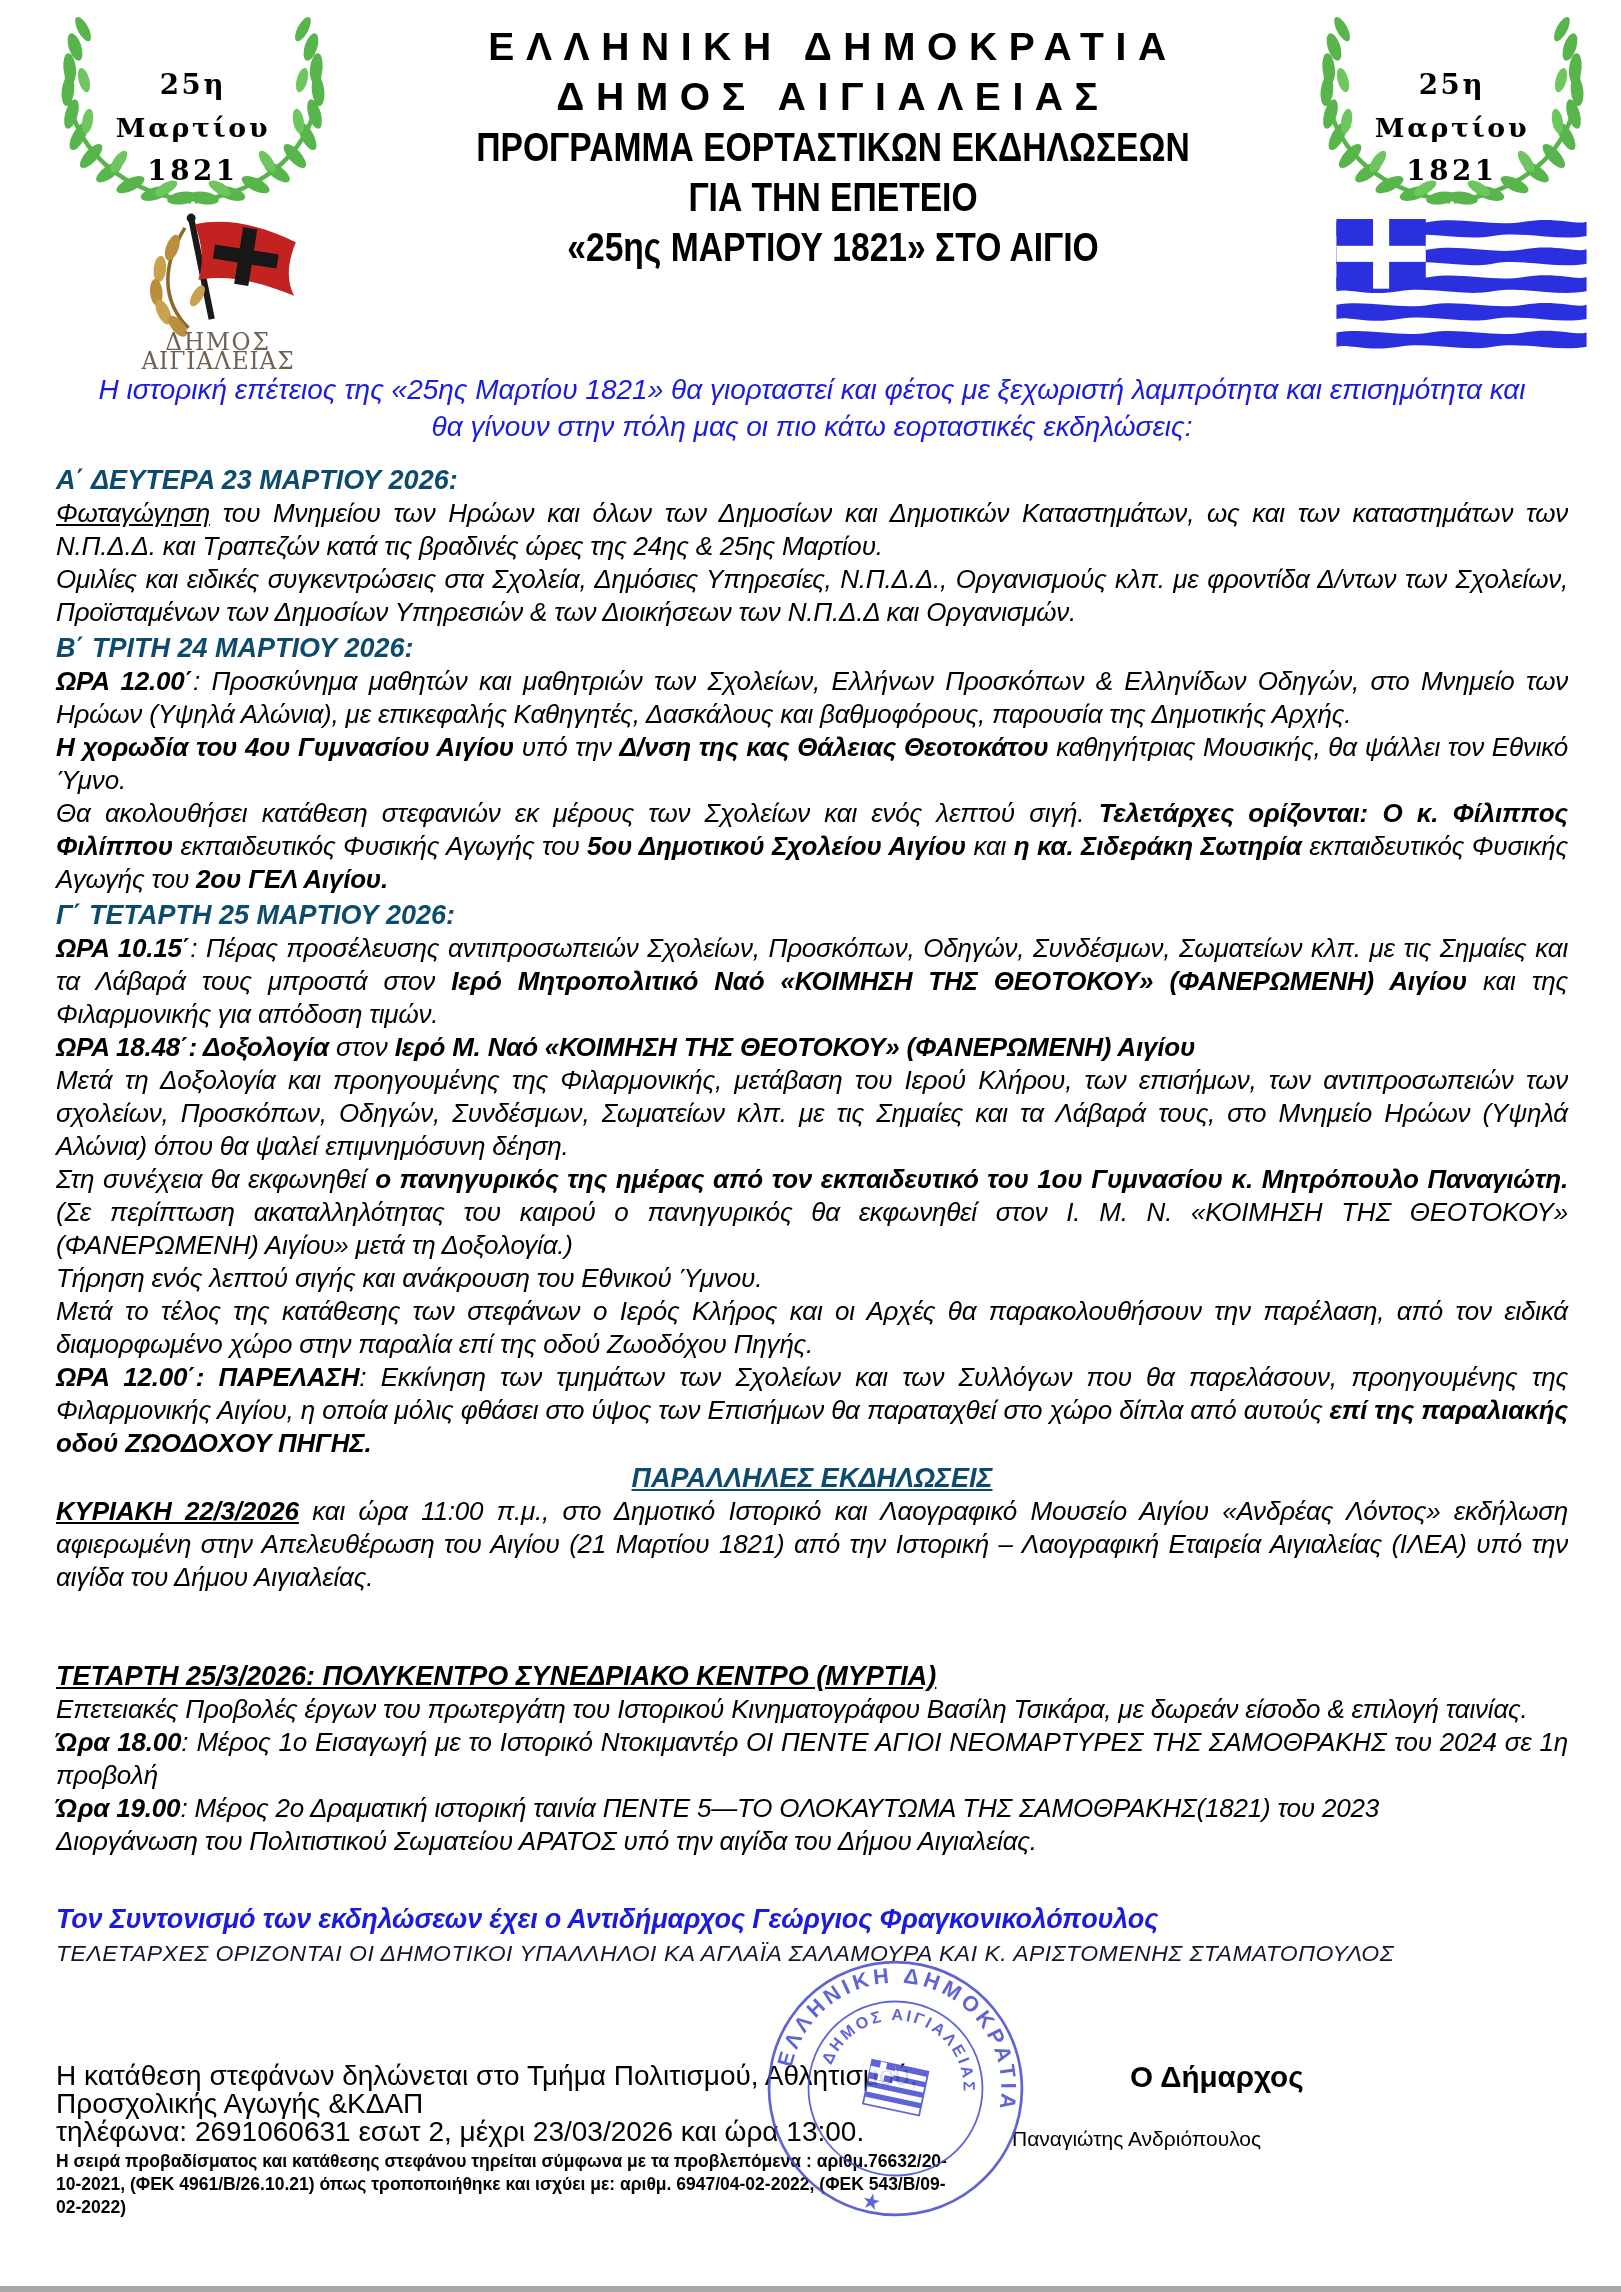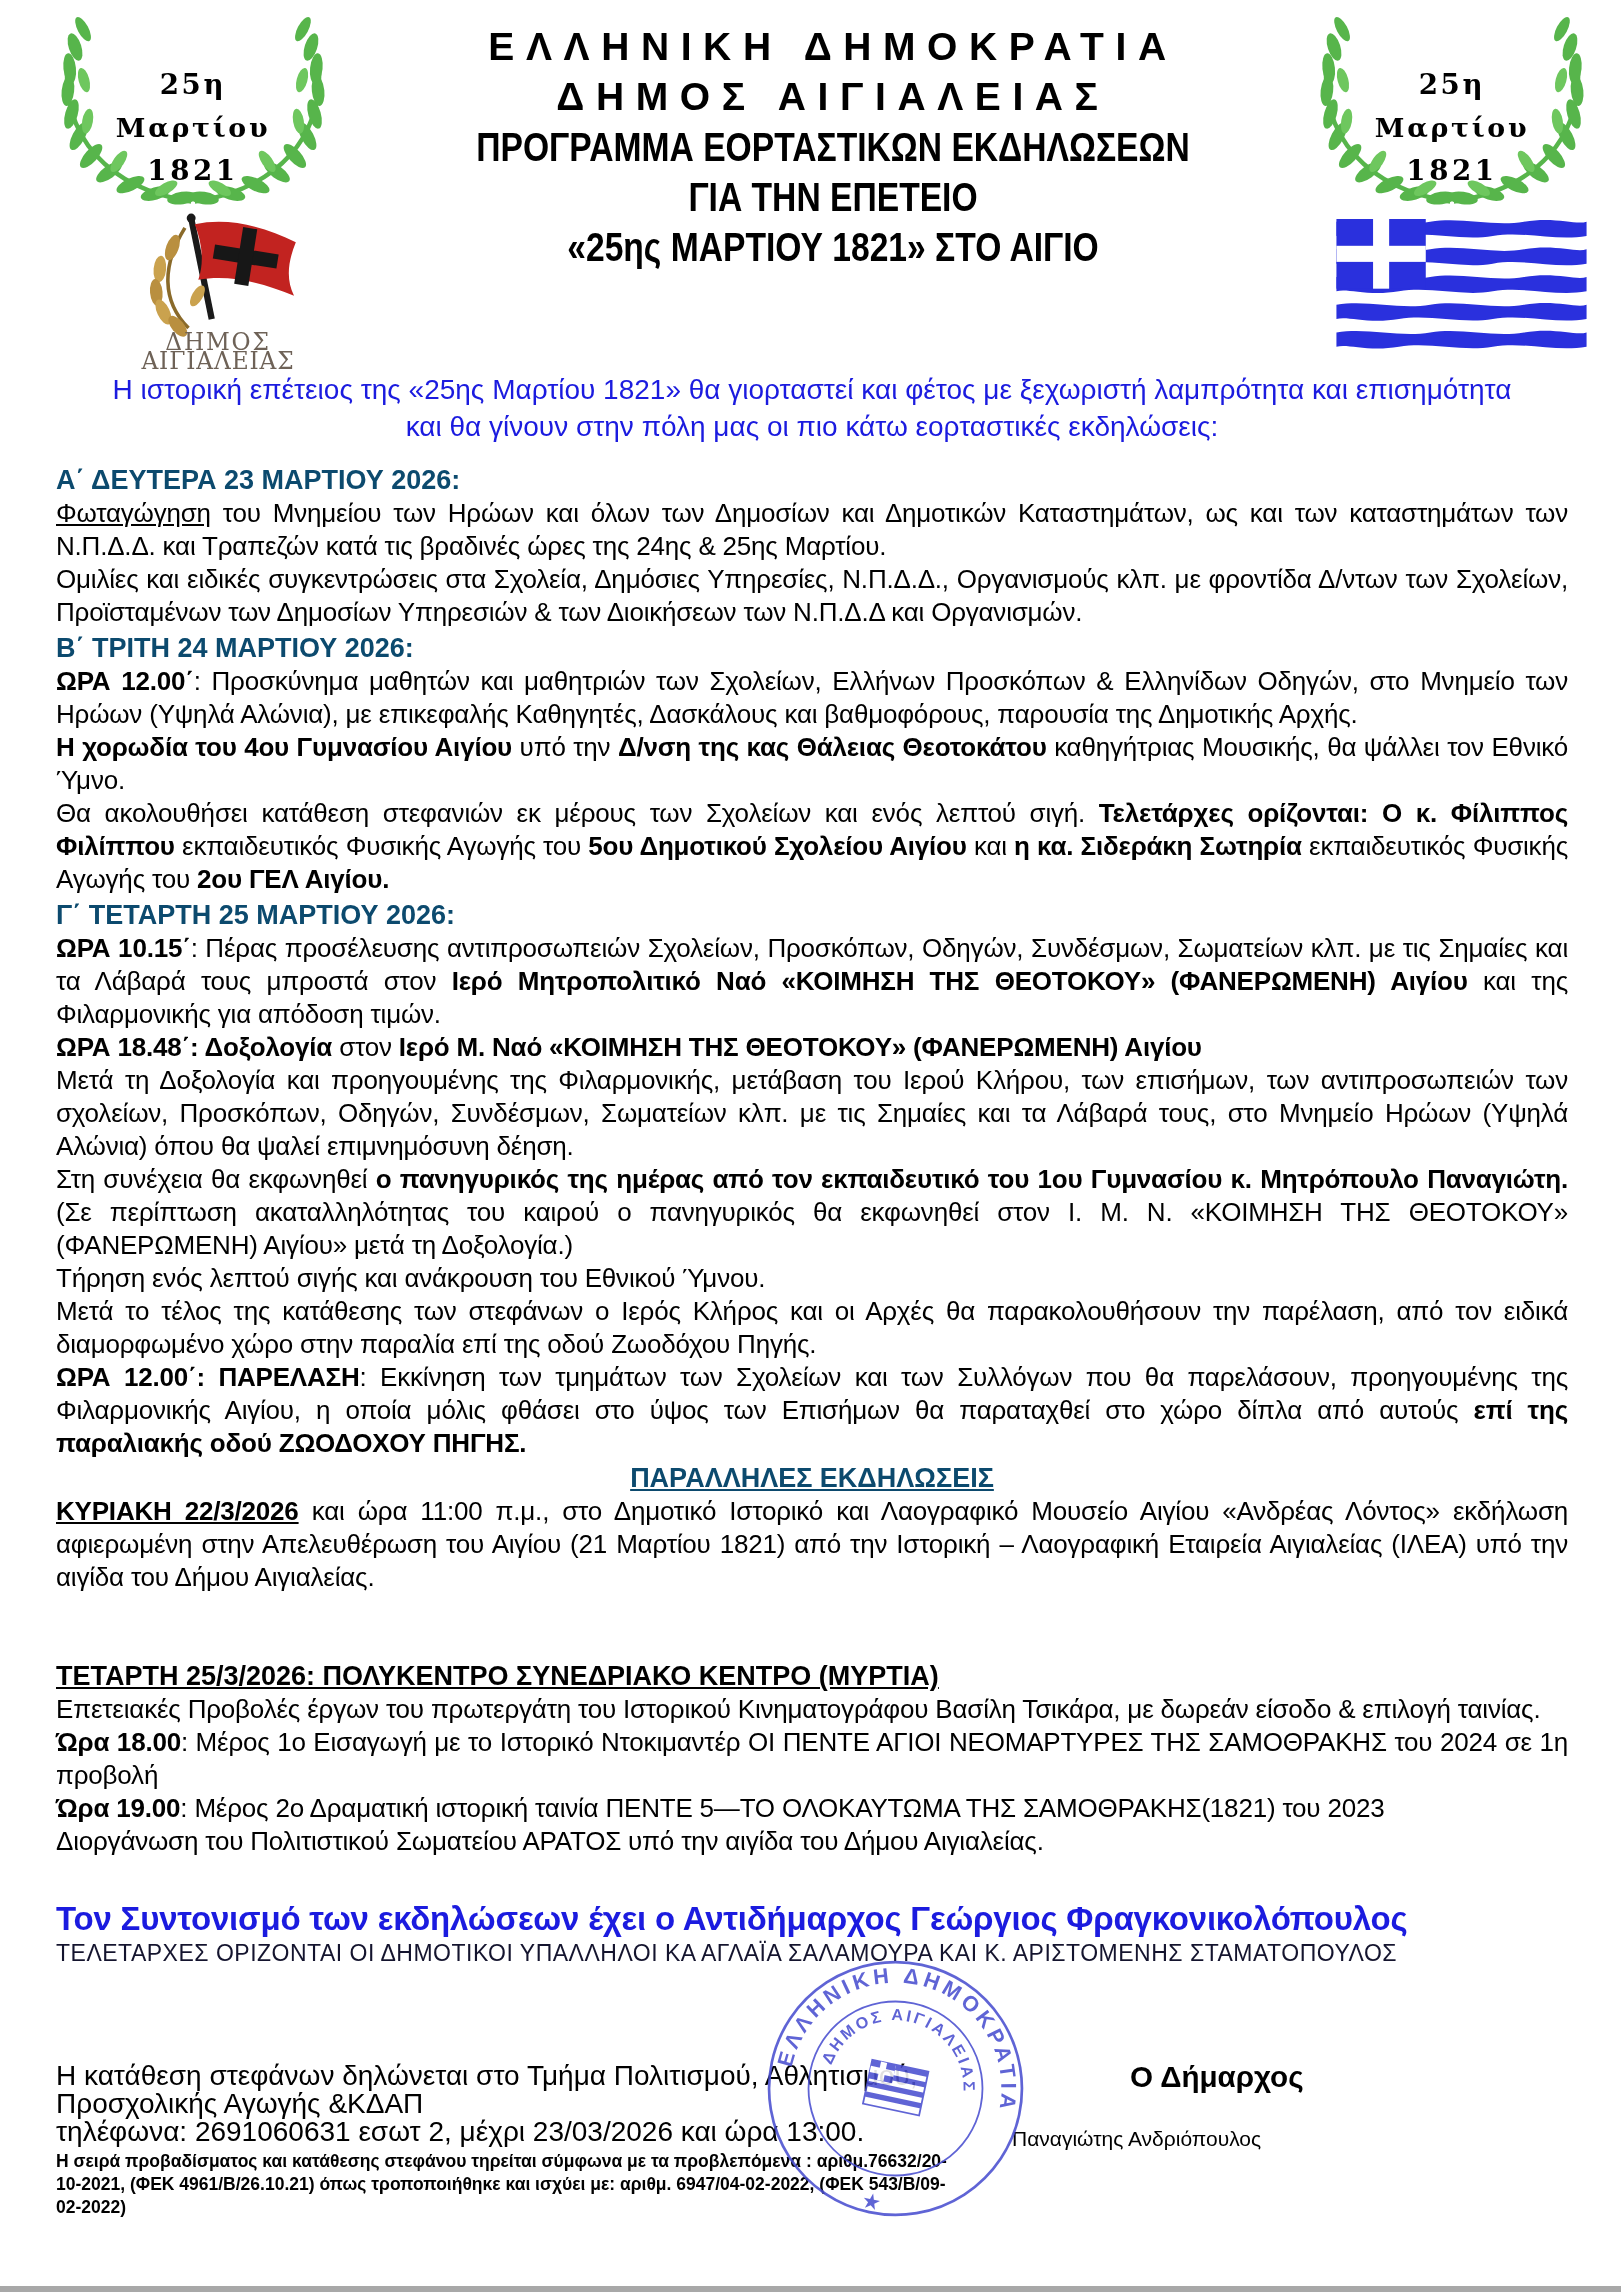--- a/index.html
+++ b/index.html
@@ -9,30 +9,30 @@
   .wreath{position:absolute;top:5.4px;width:322px;height:210px;}
   .wreath-left{left:32px;}
   .wreath-right{left:1291px;}
   .muni-logo{position:absolute;left:106px;top:210px;width:224px;height:161px;}
   .flag{position:absolute;left:1336px;top:219px;width:251px;height:134px;}
   .title-block{position:absolute;left:385px;top:21.5px;width:896px;text-align:center;}
   .title-line{font-weight:bold;font-size:41px;line-height:50px;white-space:nowrap;}
   .title-line.spaced{font-size:39px;letter-spacing:11.6px;}
   .title-line.condensed{transform:scaleX(0.82);transform-origin:50% 50%;}
   
-  .content{position:absolute;left:56px;top:371px;width:1512px;}
+  .content{position:absolute;left:56px;top:371px;width:1512px;font-style:italic;}
   .intro{color:#1b1bdf;font-size:28px;line-height:37px;text-align:center;margin:0 36px 18px 36px;}
   .para{margin:0;font-size:26px;line-height:33px;letter-spacing:-0.2px;text-align:justify;}
   .para .b{font-weight:bold;}
   .para .u{text-decoration:underline;}
   .heading{font-size:27px;line-height:34px;font-weight:bold;margin-top:1.8px;}
   .heading.blue{color:#0c4a6e;}
   .heading.center{text-align:center;}
   .heading.underline{text-decoration:underline;}
-  .para.coordinator{color:#1b1bdf;font-weight:bold;font-size:33px;line-height:36px;text-align:left;}
+  .para.coordinator{color:#1b1bdf;font-weight:bold;font-size:27px;line-height:36px;text-align:left;}
   .para.smallcaps{font-size:23px;line-height:32px;color:#14142e;letter-spacing:0.5px;text-align:left;}
   
   .notes{position:absolute;left:56px;top:2062px;width:905px;}
   .note-main{font-weight:normal;font-size:28px;line-height:28px;}
   .note-small{font-weight:bold;font-size:17.5px;line-height:23px;margin-top:3.6px;}
   .mayor-title{position:absolute;left:1130px;top:2060px;font-size:29.6px;font-weight:bold;}
   .mayor-name{position:absolute;left:1012px;top:2119px;font-size:21px;margin-top:8px;}
   .seal{position:absolute;left:761px;top:1954px;width:269px;height:269px;opacity:0.88;}
   .bottom-bar{position:absolute;left:0;right:0;bottom:0.9px;height:6.3px;background:#a8a8a8;}
 </style>

